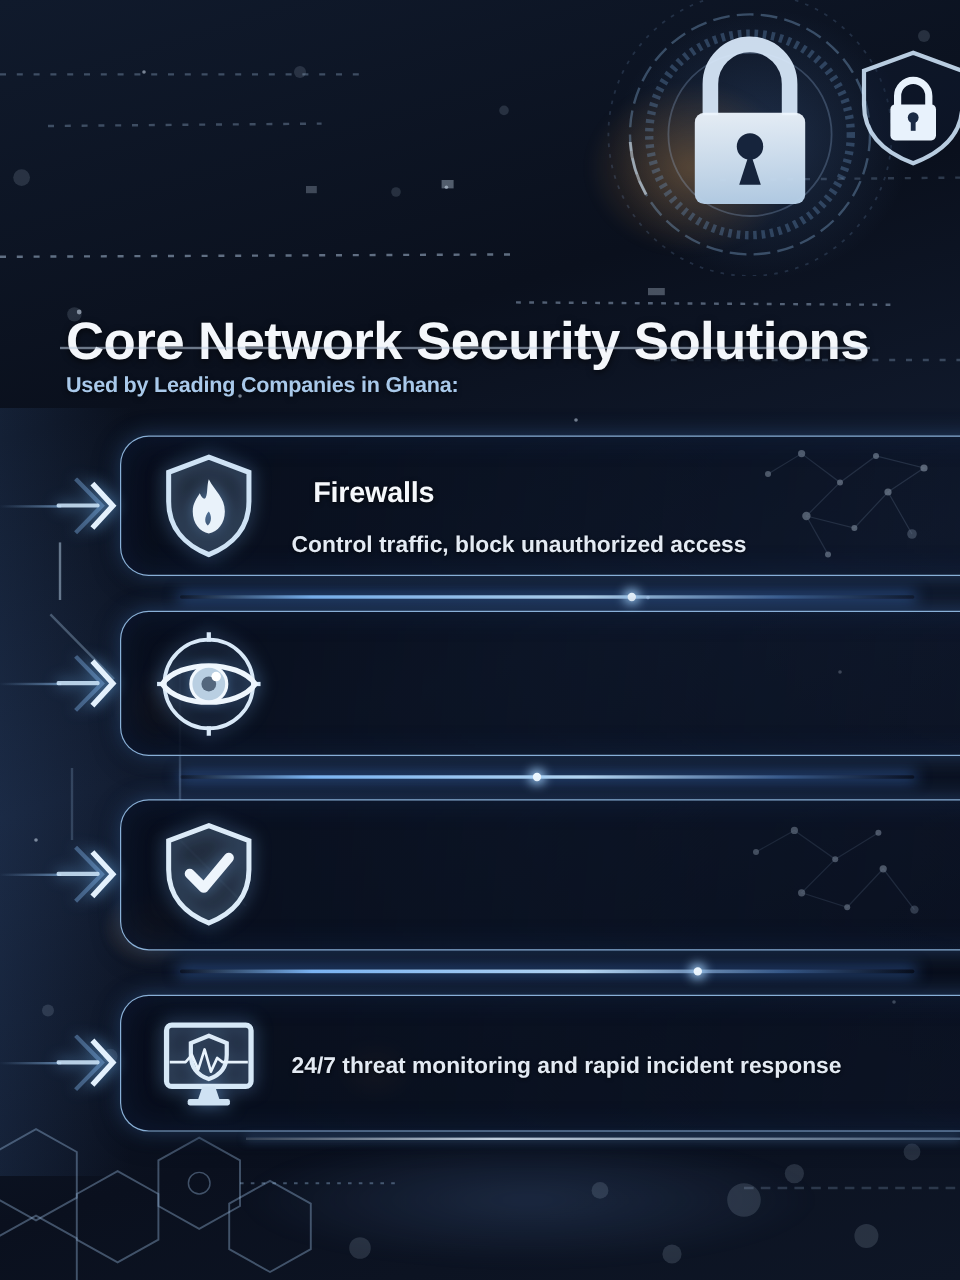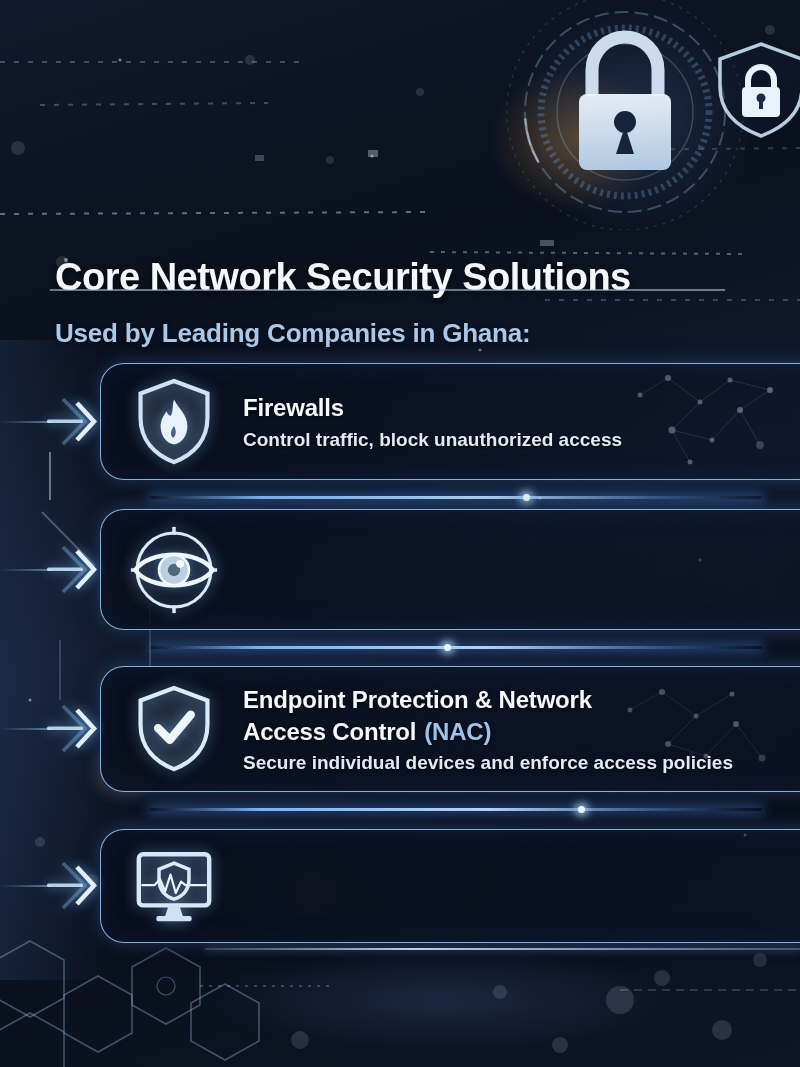--- a/index.html
+++ b/index.html
@@ -24,37 +24,37 @@
   .glow-amber-2{left:82px;top:540px;width:95px;height:95px;border-radius:50%;
     background:radial-gradient(closest-side,rgba(216,141,56,.32),rgba(216,141,56,0) 72%);filter:blur(3px);}
   .glow-amber-3{left:70px;top:732px;width:105px;height:85px;border-radius:50%;
     background:radial-gradient(closest-side,rgba(216,141,56,.26),rgba(216,141,56,0) 72%);filter:blur(3px);}
   .glow-amber-4{left:265px;top:855px;width:95px;height:75px;border-radius:50%;
     background:radial-gradient(closest-side,rgba(205,132,52,.20),rgba(205,132,52,0) 72%);filter:blur(3px);}
   svg.decor{left:0;top:0;width:800px;height:1067px;}
   svg.hero{left:480px;top:0;width:320px;height:230px;}
 
   
-  .page-title{left:55px;top:231px;width:700px;color:#f4f7fb;font-size:38px;font-weight:700;
+  .page-title{left:55px;top:231px;width:700px;color:#f4f7fb;font-size:44px;font-weight:700;
     letter-spacing:-.5px;text-shadow:0 2px 6px rgba(0,0,0,.65);}
   .title-divider{left:50px;top:289px;width:675px;height:1.5px;background:rgba(190,205,225,.55);}
-  .page-subtitle{left:55px;top:296px;width:700px;color:#a9c9ea;font-size:26px;font-weight:600;
+  .page-subtitle{left:55px;top:296px;width:700px;color:#a9c9ea;font-size:18px;font-weight:600;
     letter-spacing:-.2px;text-shadow:0 1px 4px rgba(0,0,0,.6);}
 
   
   .card{position:absolute;left:100px;width:742px;display:flex;align-items:center;
     padding-left:20px;box-sizing:border-box;
     border:1.6px solid rgba(160,205,248,.85);border-radius:24px;
     background:linear-gradient(95deg,rgba(8,14,28,.92) 0%,rgba(10,18,34,.70) 45%,rgba(12,20,38,.45) 100%);
     box-shadow:0 0 18px rgba(90,160,255,.30),0 4px 24px rgba(0,0,0,.45),inset 0 0 26px rgba(40,80,150,.18);}
   .icon-wrap{width:106px;flex:0 0 106px;display:flex;align-items:center;justify-content:center;
     filter:drop-shadow(0 0 7px rgba(130,190,255,.55));}
   .icon-wrap svg{width:88px;height:92px;}
   .txt{margin-left:16px;}
-  .card-title{margin:0;color:#f5f8fc;font-size:24px;font-weight:700;letter-spacing:-.2px;
+  .card-title{margin:18px;color:#f5f8fc;font-size:24px;font-weight:700;letter-spacing:-.2px;
     line-height:1.32;white-space:nowrap;text-shadow:0 1px 4px rgba(0,0,0,.7);}
   .card.wrap .card-title{white-space:normal;max-width:420px;}
   .hl{color:#9fc2ec;margin-left:8px;}
   .card-desc{margin:5px 0 0 0;color:#e3eaf3;font-size:19px;font-weight:700;white-space:nowrap;
     text-shadow:0 1px 3px rgba(0,0,0,.7);}
 
   
   .arrow{position:absolute;left:-54px;top:50%;transform:translateY(-50%);width:60px;height:48px;
     filter:drop-shadow(0 0 6px rgba(120,190,255,.85));}
   .lead-line{position:absolute;left:-102px;top:50%;margin-top:-1px;width:52px;height:2px;
@@ -270,24 +270,20 @@
     <polyline points="16,1 38,23.5 16,46" stroke="rgba(130,180,235,.4)" stroke-width="3.5" fill="none"></polyline>
     <rect x="0" y="21.5" width="36" height="3.5" rx="1.5" fill="rgba(210,235,255,.85)"></rect>
     <polyline points="30,5 47,23.5 30,42" stroke="#e3f0fc" stroke-width="4.5" fill="none"></polyline>
   </svg>
   <div class="icon-wrap">
     <svg viewBox="0 0 100 110">
       <path d="M50 6 L90 21 V50 C90 77 73 94 50 103 C27 94 10 77 10 50 V21 Z" fill="rgba(190,215,240,.10)" stroke="#dcebf8" stroke-width="5"></path>
       <path d="M31 54 L45 68 L70 38" fill="none" stroke="#eef5fc" stroke-width="10" stroke-linecap="round" stroke-linejoin="round"></path>
     </svg>
   </div>
-  <div class="txt">
-    <h3 class="card-title"><span>Endpoint Protection &amp; Network Access Control</span><span class="hl">(NAC)</span></h3>
-    <p class="card-desc">Secure individual devices and enforce access policies</p>
-  </div>
 </section>
 
 <div class="beam" style="top:808px;">
     <i style="left:70%;"></i>
   </div>
 
 <section class="card" style="top:829px;height:114px;">
   <span class="lead-line"></span>
   <svg class="arrow" viewBox="0 0 60 48">
     <polyline points="16,1 38,23.5 16,46" stroke="rgba(130,180,235,.4)" stroke-width="3.5" fill="none"></polyline>
@@ -297,16 +293,17 @@
   <div class="icon-wrap">
     <svg viewBox="0 0 100 100">
       <rect x="10" y="14" width="80" height="58" rx="5" fill="rgba(190,215,240,.08)" stroke="#d6e8f7" stroke-width="5"></rect>
       <path d="M50 24 l17 7 v11 c0 13 -8 20 -17 23 c-9 -3 -17 -10 -17 -23 v-11 Z" fill="none" stroke="#dcebf8" stroke-width="4"></path>
       <polyline points="13,49 28,49 34,42 40,56 46,37 52,58 58,45 63,49 87,49" fill="none" stroke="#e8f3fc" stroke-width="2.5" stroke-linejoin="round"></polyline>
       <path d="M44 72 L40 84 H60 L56 72 Z" fill="#cfe2f3"></path>
       <rect x="30" y="84" width="40" height="6" rx="2" fill="#cfe2f3"></rect>
     </svg>
   </div>
   <div class="txt">
+    <p class="card-desc">24/7 threat monitoring and rapid incident response</p>
   </div>
 </section>
 
 <div class="bottom-line"></div>
 
 </body></html>

